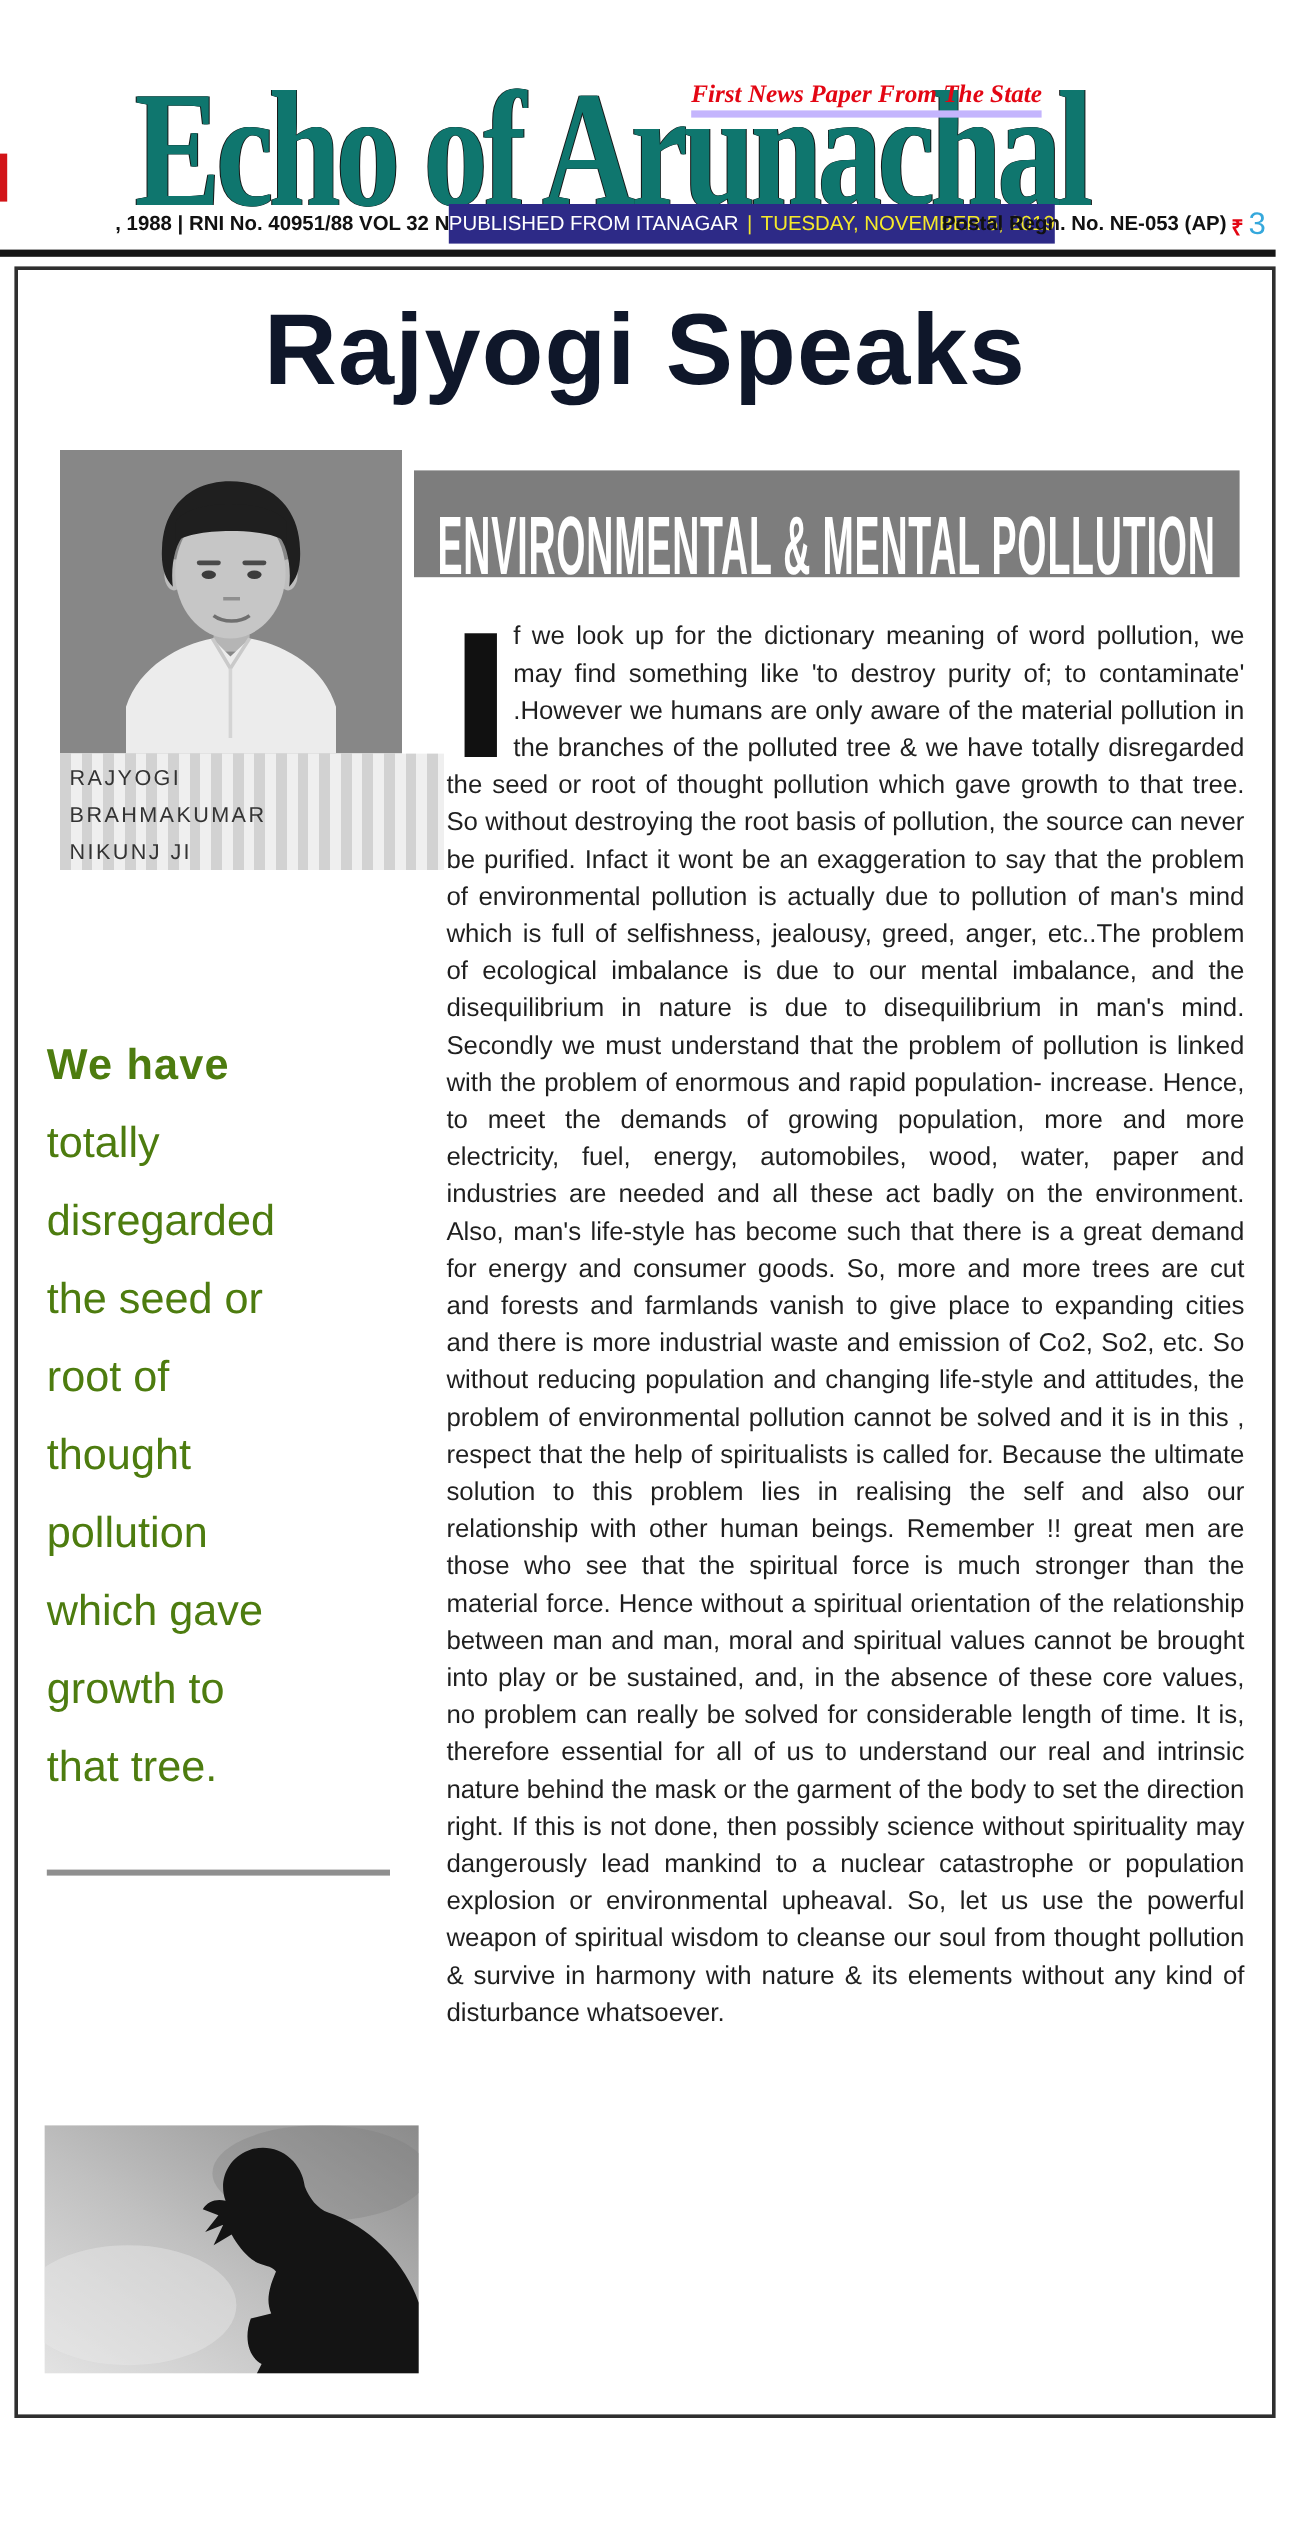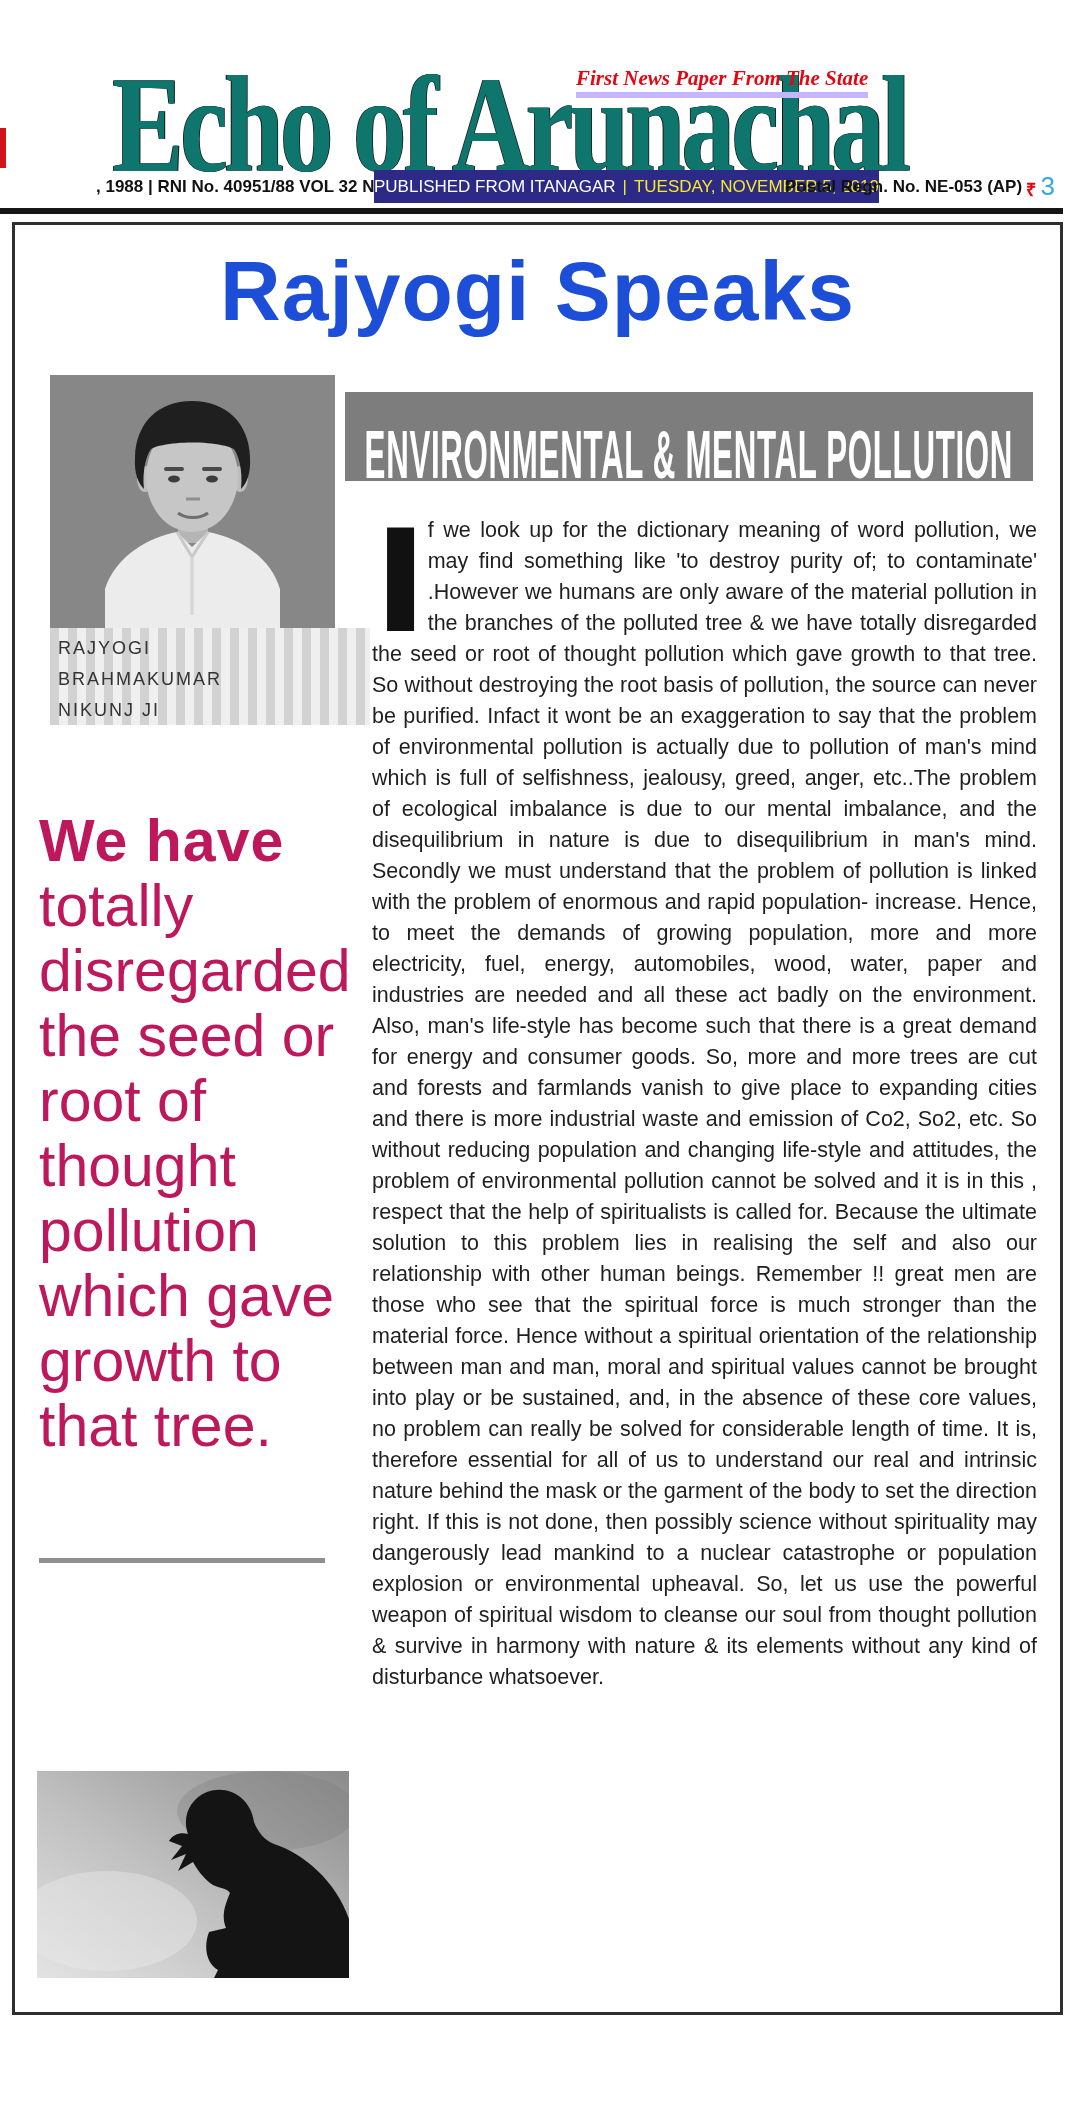--- a/index.html
+++ b/index.html
@@ -47,43 +47,43 @@
   .price { color:#35a8dc; font-weight:normal; font-size:26px; line-height:18px; }
   .thick-rule { position:absolute; top:208px; left:0; width:1063px; height:6px; background:#161616; }
 
   
   .article-box {
     position:absolute; left:12px; top:222px; width:1051px; height:1793px;
     border:3px solid #2f2f2f; background:#ffffff;
   }
   .article-title {
     position:absolute; top:24px; left:0; right:0; text-align:center;
-    font-weight:bold; font-size:84px; line-height:1; color:#1d4ed8; letter-spacing:1px;
+    font-weight:bold; font-size:84px; line-height:1; color:#0f172a; letter-spacing:1px;
   }
   .banner {
     position:absolute; left:330px; top:167px; width:688px; height:89px;
     background:#7d7d7d; display:flex; align-items:flex-end; justify-content:center;
   }
   .banner span {
     display:inline-block; white-space:nowrap; color:#ffffff; font-weight:bold;
     font-size:46px; transform:scale(0.68,1.5); transform-origin:center; letter-spacing:1px;
   }
 
   .portrait { position:absolute; left:35px; top:150px; width:285px; height:253px; }
   .portrait svg { display:block; width:100%; height:100%; }
   .author-caption {
     position:absolute; left:35px; top:403px; width:320px; height:97px;
     background:repeating-linear-gradient(90deg,#d2d2d2 0 9px,#efefef 9px 18px);
     font-weight:normal; font-size:18px; line-height:31px; color:#333333;
     letter-spacing:2px; padding:5px 8px; white-space:pre-line;
   }
 
   .pull-quote {
-    position:absolute; left:24px; top:584px; width:300px;
-    font-size:59px; line-height:65px; color:#be185d; white-space:pre-line;
+    position:absolute; left:24px; top:629px; width:300px;
+    font-size:36px; line-height:65px; color:#4d7c0f; white-space:pre-line;
   }
   .pull-quote .lead { font-weight:bold; letter-spacing:1px; }
   .quote-rule { position:absolute; left:24px; top:1333px; width:286px; height:5px; background:#8f8f8f; }
 
   .silhouette { position:absolute; left:22px; top:1546px; width:312px; height:207px; }
   .silhouette svg { display:block; width:100%; height:100%; }
 
   .body-text {
     position:absolute; left:357px; top:290px; width:665px;
     font-size:21.5px; line-height:31px; color:#1f1f1f; text-align:justify;

